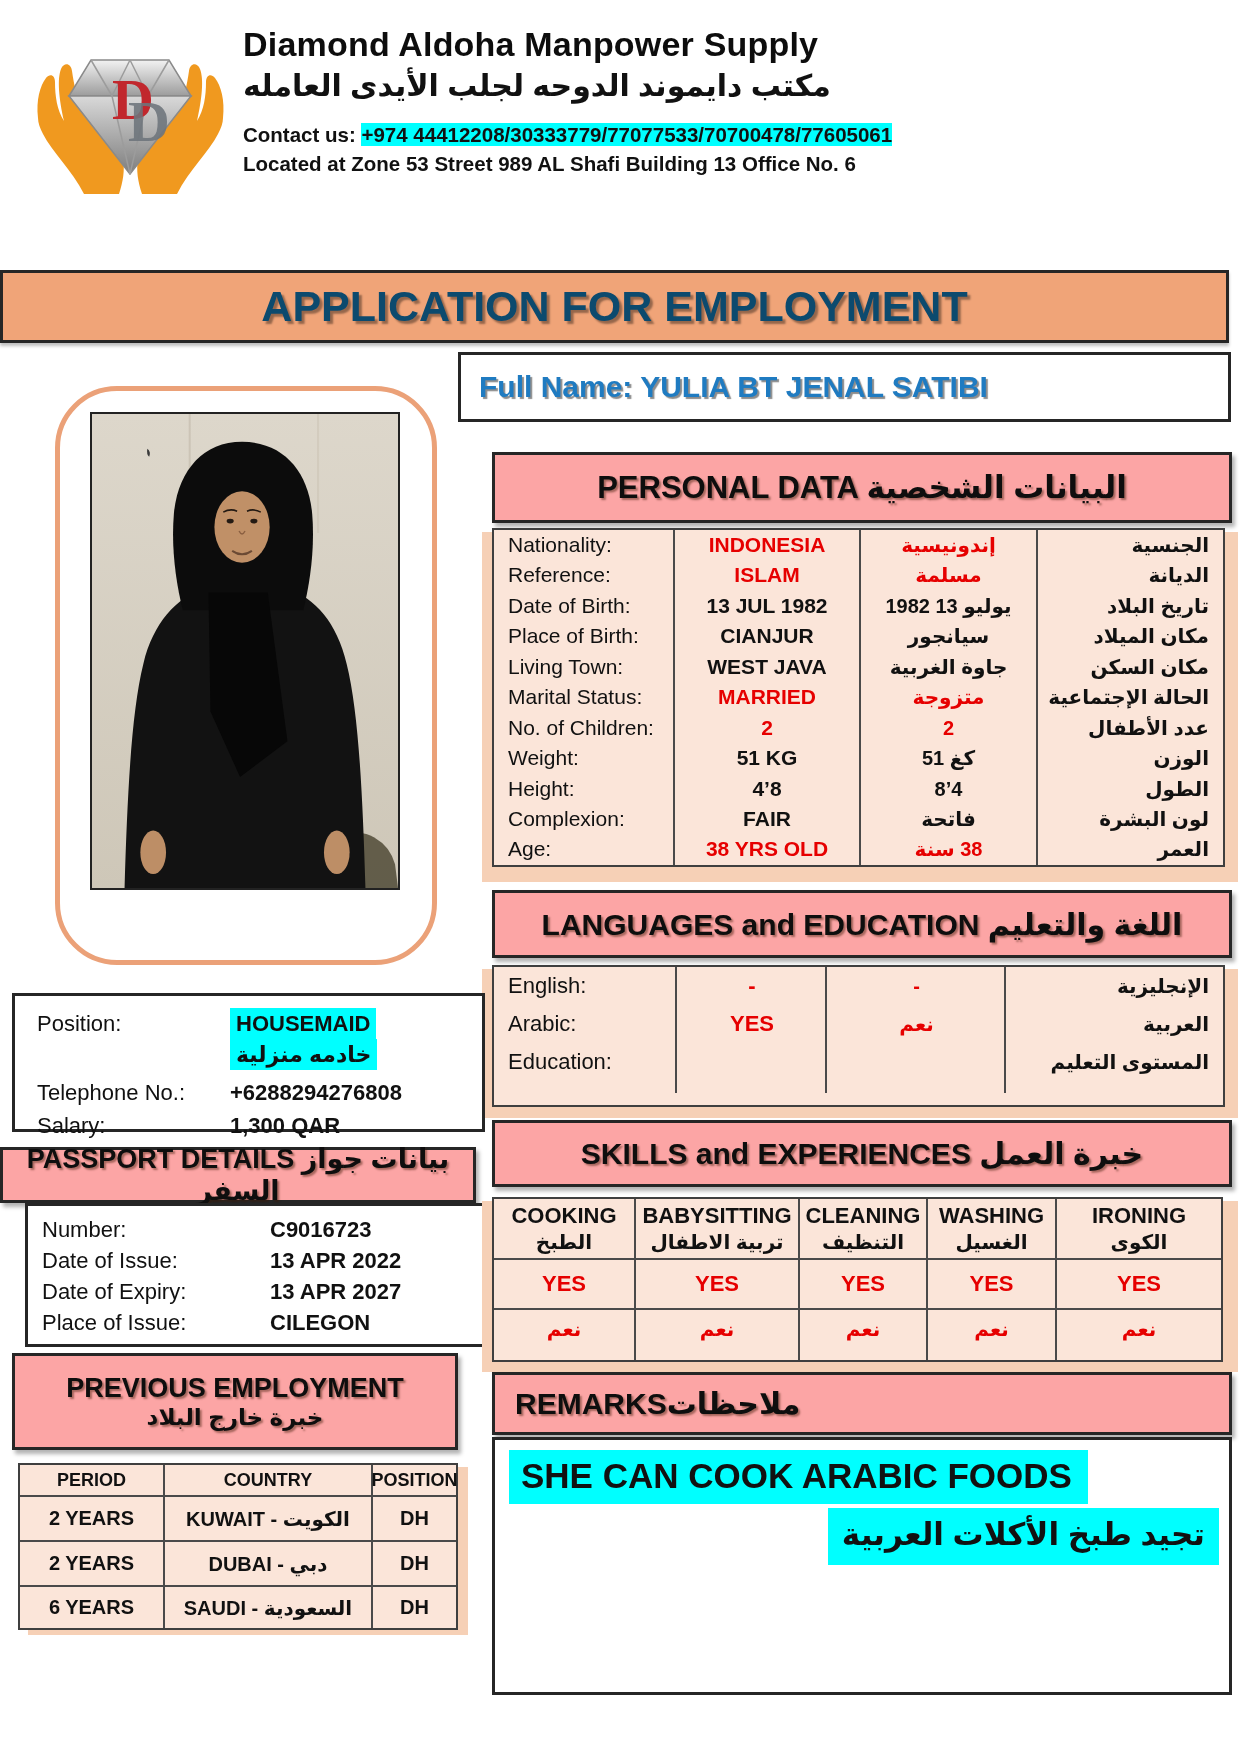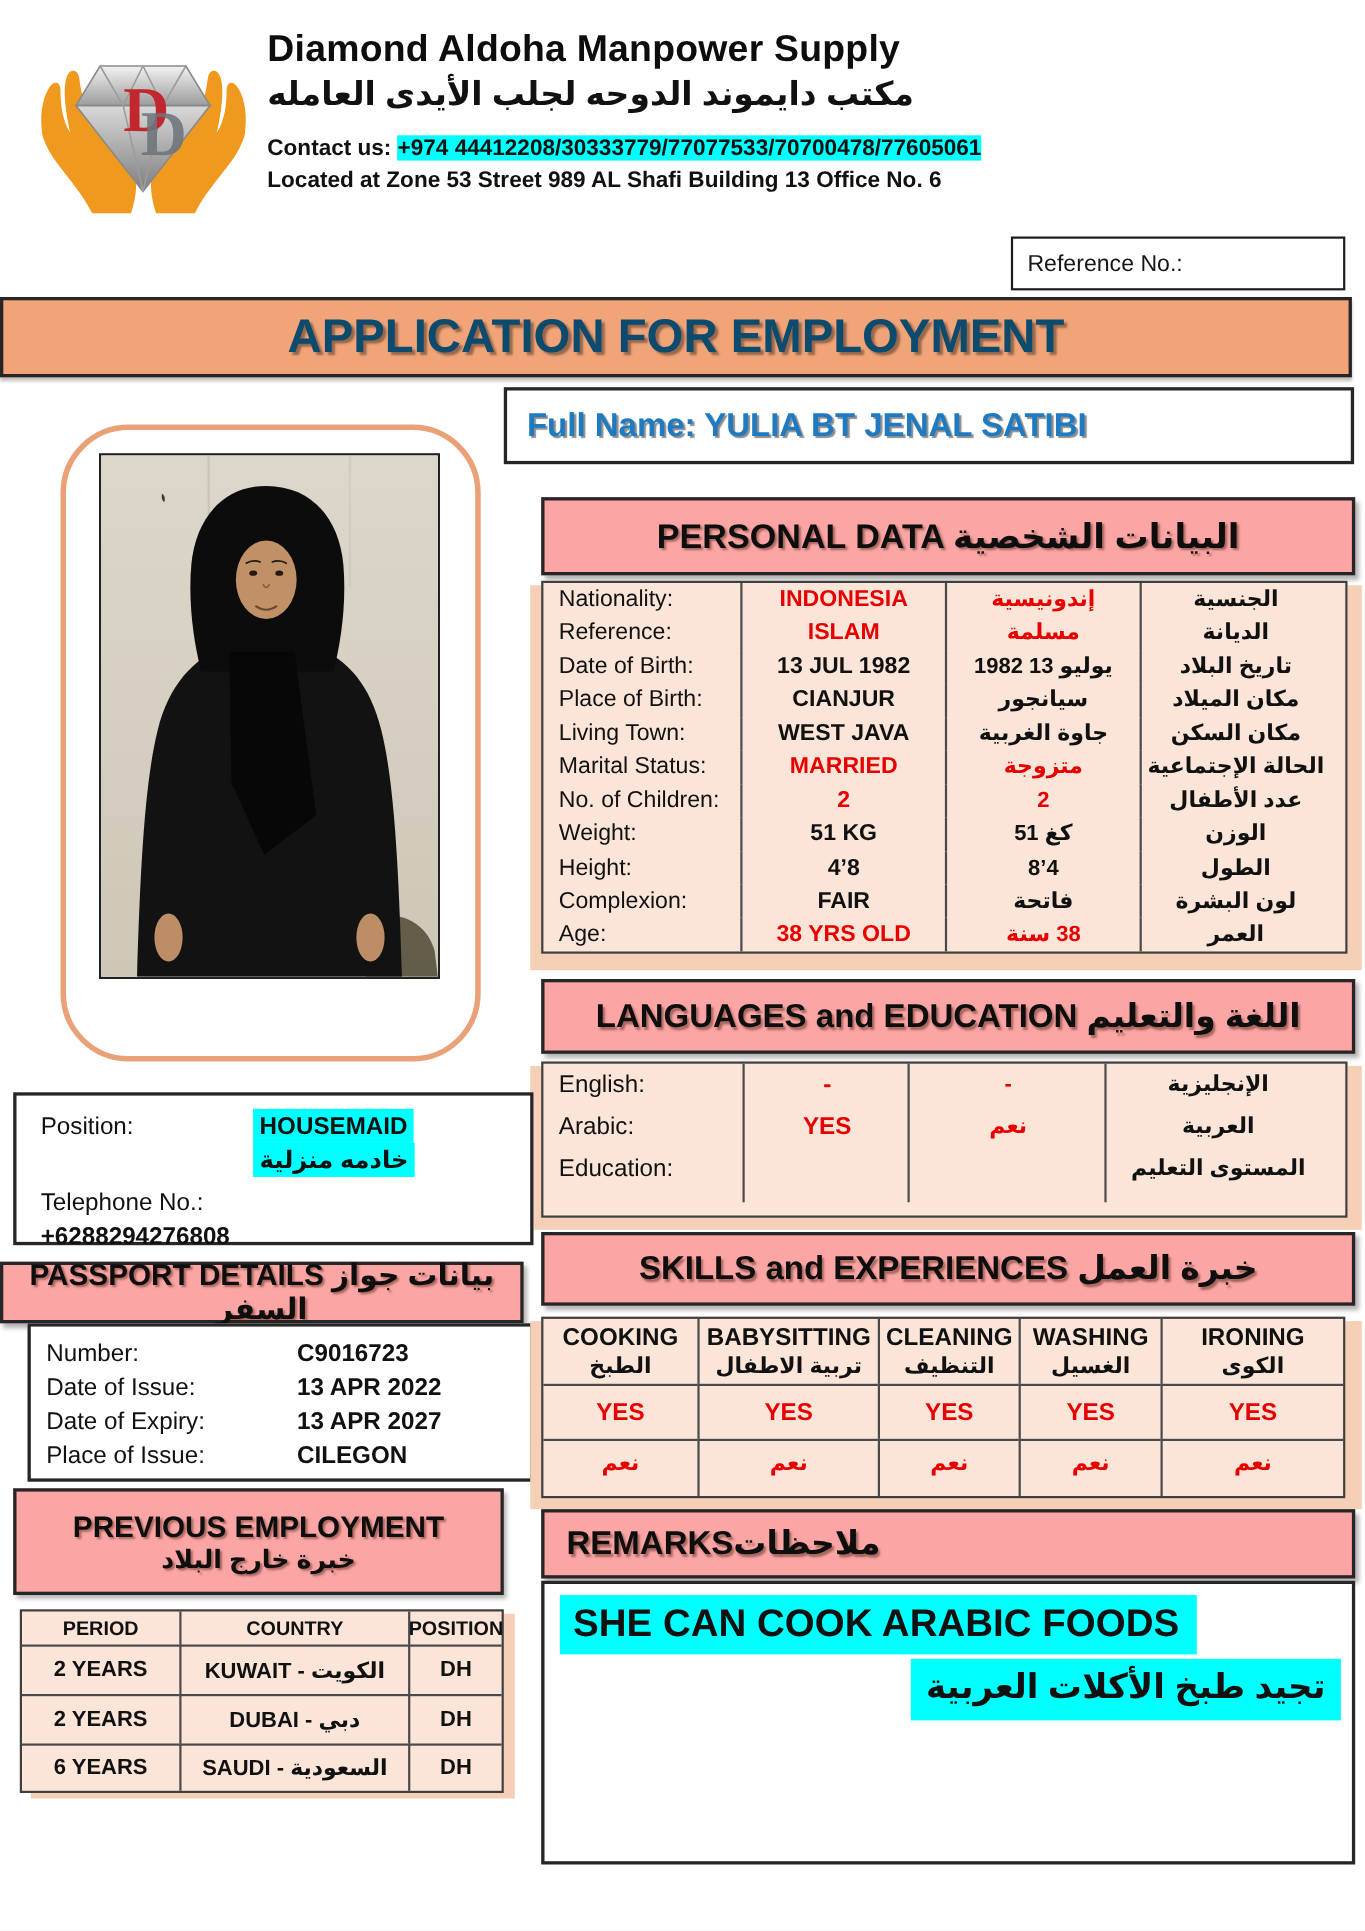--- a/index.html
+++ b/index.html
@@ -51,21 +51,21 @@
   
   .panel { position:absolute; background:#F6D0B6; }
   .dtable { position:absolute; background:#FBE5D9; border:2px solid #3f3f3f; display:grid; }
   .pgrid { grid-template-columns:179px 186px 177px 187px; grid-auto-rows:30.45px; }
   .lgrid { grid-template-columns:183px 150px 179px 217px; grid-auto-rows:38px; }
   .pc { font-size:21px; line-height:30.45px; white-space:nowrap; }
   .lc { font-size:22px; line-height:38px; white-space:nowrap; }
   .lbl { padding-left:14px; }
   .val { text-align:center; font-weight:700; }
   .var { text-align:center; font-weight:700; direction:rtl; font-size:20px; }
-  .lar { text-align:center; padding-right:14px; font-weight:700; direction:rtl; font-size:20px; }
+  .lar { text-align:right; padding-right:14px; font-weight:700; direction:rtl; font-size:20px; }
   .pgrid .c2, .pgrid .c3, .pgrid .c4 { border-left:2px solid #4a4a4a; }
   .red { color:#E60000; }
   .lang-sep { position:absolute; top:0; width:2px; height:126px; background:#4a4a4a; }
   
   .sgrid { grid-template-columns:140px 164px 128px 129px 166px; grid-template-rows:59px 50px 52px; }
   .sgrid > div { border-left:2px solid #4a4a4a; border-top:2px solid #4a4a4a; display:flex; flex-direction:column; align-items:center; justify-content:center; }
   .sgrid > div:nth-child(5n+1) { border-left:none; }
   .sgrid > div:nth-child(-n+5) { border-top:none; }
   .sk-en { font-size:22px; font-weight:800; line-height:26px; }
   .sk-ar { font-size:20px; font-weight:700; line-height:26px; direction:rtl; }
@@ -122,23 +122,20 @@
   <div class="head-text">
     <div class="company-name">Diamond Aldoha Manpower Supply</div>
     <div class="company-ar">مكتب دايموند الدوحه لجلب الأيدى العامله</div>
     <div class="contact-line">
       <span>Contact us:</span>
       <span class="hl">+974 44412208/30333779/77077533/70700478/77605061</span>
     </div>
     <div class="address-line">Located at Zone 53 Street 989 AL Shafi Building 13 Office No. 6</div>
   </div>
 
-  <div class="ref-box">
-    <span>Reference No.:</span>
-  </div>
 
   <div class="banner">APPLICATION FOR EMPLOYMENT</div>
 
   <div class="fullname-box">
     <span>Full Name: YULIA BT JENAL SATIBI</span>
   </div>
 
   <div class="photo-frame"></div>
   <svg class="photo" viewBox="0 0 310 478" preserveAspectRatio="none">
     <defs>
@@ -254,21 +251,21 @@
   </div>
 
   <div class="wbox" style="left:12px;top:993px;width:473px;height:139px;padding:12px 0 12px 22px;">
     <div class="kv-row">
       <div class="kv-label pos-label">Position:</div>
       <div class="kv-value">
         <span class="cyan">HOUSEMAID</span><br>
         <span class="cyan" dir="rtl">خادمه منزلية</span>
       </div>
     </div>
-    <div class="kv-row" style="margin-top:7px;flex-direction:column;">
+    <div class="kv-row" style="margin-top:7px;">
       <div class="kv-label pos-label">Telephone No.:</div>
       <div class="kv-value">+6288294276808</div>
     </div>
     <div class="kv-row" style="margin-top:2px;">
       <div class="kv-label pos-label">Salary:</div>
       <div class="kv-value">1,300 QAR</div>
     </div>
   </div>
 
   <div class="sec-header" style="left:0;top:1147px;width:476px;height:56px;font-size:27px;">

